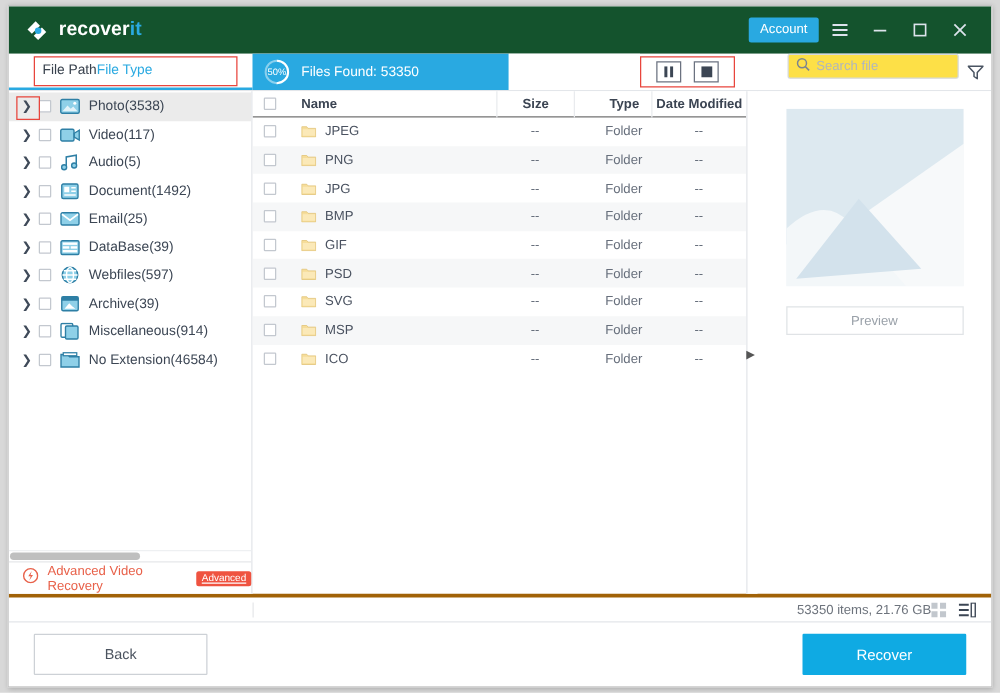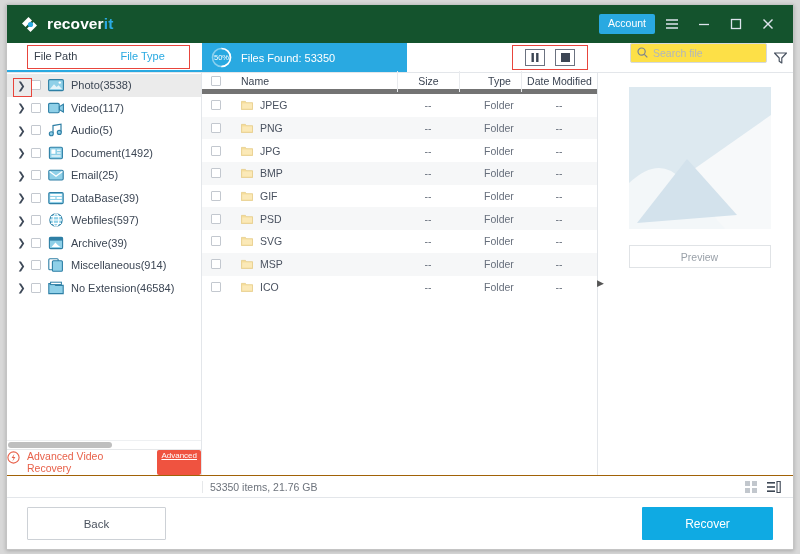--- a/index.html
+++ b/index.html
@@ -56,21 +56,21 @@
   .tabs-box {
     position: absolute; left: 20px; top: 2px;
     width: 163px; height: 24px;
     border: 1.5px solid #e8453c; pointer-events: none;
   }
   .tab {
     font-size: 11px; cursor: pointer; line-height: 1;
     position: relative; z-index: 2;
   }
   .tab.path { color: #37404c; margin-left: 27px; text-align: center; }
-  .tab.type { color: #29a9e1; margin-left: 43px; }
+  .tab.type { color: #29a9e1; }
 
   .scanbar {
     width: 205px; background: #29a9e1;
     display: flex; align-items: center; gap: 9px;
     padding-left: 9px; color: #fff;
   }
   .ring { width: 21px; height: 21px; position: relative; flex: 0 0 21px; }
   .ring .pct {
     position: absolute; inset: 0;
     display: flex; align-items: center; justify-content: center;
@@ -138,36 +138,36 @@
   }
   .sicon { width: 16px; height: 14px; margin-right: 7px; flex: 0 0 16px; }
   .side-scroll {
     height: 9px; border-top: 1px solid #eef0f2;
     display: flex; align-items: center; padding: 0 1px;
   }
   .side-scroll .thumb {
     height: 6px; width: 104px; background: #bfbfbf; border-radius: 3px;
   }
   .adv-row {
-    height: 26px; display: flex; 
-    gap: 7px; 
+    height: 26px; display: flex; align-items: center;
+    gap: 7px; padding-left: 11px;
     border-top: 1px solid #e6e8ea; cursor: pointer;
   }
   .adv-text { font-size: 10.5px; color: #e8614a; }
   .adv-badge {
     background: #ef5340; color: #fff; font-size: 8px;
     padding: 2px 4px; border-radius: 2px; line-height: 1; text-decoration: underline;
   }
 
   
   .filepane { flex: 1; display: flex; flex-direction: column; min-width: 0; background: #fff; }
   .list-head {
     height: 21px; display: flex; align-items: center;
-    border-bottom: 5px solid #737373; font-size: 10.5px;
-    color: #3b4452; font-weight: normal;
+    border-bottom: 1px solid #737373; font-size: 10.5px;
+    color: #3b4452; font-weight: bold;
   }
   .col-check { width: 28px; display: flex; justify-content: center; }
   .col-name { flex: 1; padding-left: 11px; }
   .col-size, .col-type, .col-date {
     text-align: center; border-left: 1px solid #e9ebee; line-height: 21px; height: 21px;
   }
   .col-size { width: 62px; margin-left: 12px; }
   .col-type { width: 62px; padding-left: 18px; }
   .col-date { width: 76px; }
   .rows { flex: 1; overflow: hidden; }
@@ -203,23 +203,24 @@
   .preview-btn {
     width: 142px; height: 23px; margin-top: 16px;
     border: 1px solid #e0e3e6; background: #fff;
     color: #9aa1a9; font-size: 10.5px; cursor: pointer;
     font-family: "Liberation Sans", sans-serif;
   }
 
   
   .statusbar {
     height: 22px; flex: 0 0 22px;
-    border-top: 1px solid #a16207;
+    border-top: 3px solid #a16207;
     display: flex; align-items: center;
     background: #fff;
+    text-align: right;
   }
   .status-left { width: 195px; flex: 0 0 195px; }
   .status-text {
     flex: 1; font-size: 10.5px; color: #6d737c;
     padding-left: 7px; border-left: 1px solid #e6e8ea;
   }
   .view-icons { display: flex; align-items: center; gap: 10px; padding-right: 12px; }
   .view-ico { cursor: pointer; display: flex; }
 
   .footer {

